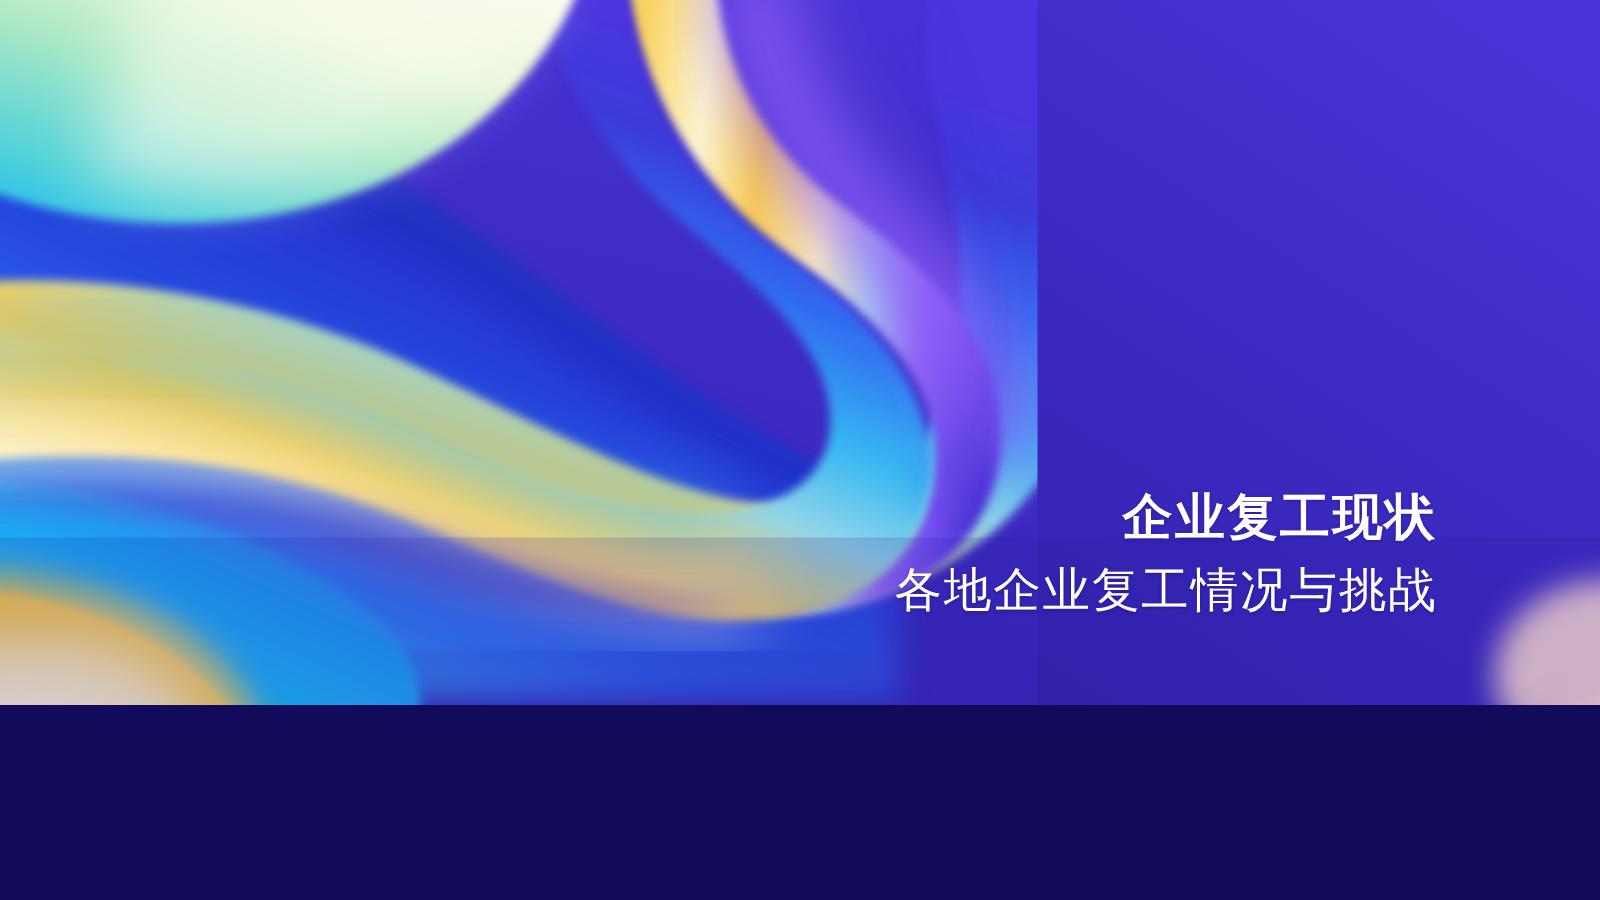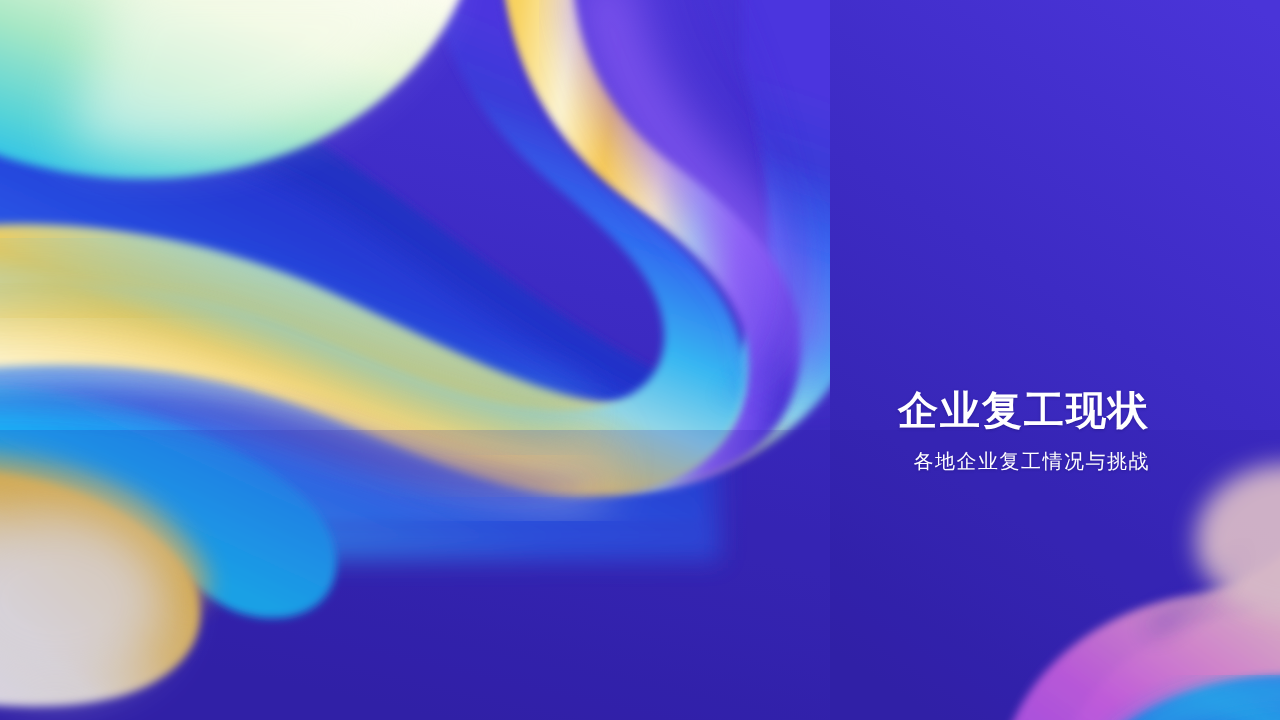--- a/index.html
+++ b/index.html
@@ -3,23 +3,23 @@
 <meta charset="utf-8">
 <style>
   html, body {
     margin: 0;
     padding: 0;
     background: #120a5a;
   }
   #slide {
     position: relative;
     width: 1280px;
-    height: 720px;
+    height: 564px;
     overflow: hidden;
-    font-family: Liberation Mono, monospace;
+    font-family: Liberation Serif, serif;
     background: #3b82f6;
   }
   #bg-art {
     position: absolute;
     inset: 0;
     width: 1280px;
     height: 720px;
     display: block;
   }
   .text-block {
@@ -36,21 +36,21 @@
     font-size: 40px;
     line-height: 1.12;
     font-weight: 700;
     letter-spacing: 2px;
     white-space: nowrap;
     text-shadow: 0 1px 3px rgba(20, 8, 90, 0.35);
   }
   .slide-subtitle {
     margin: 14px 0 0 0;
     color: #ffffff;
-    font-size: 20px;
+    font-size: 38px;
     line-height: 1.2;
     font-weight: 400;
     letter-spacing: 1.5px;
     white-space: nowrap;
     text-shadow: 0 1px 3px rgba(20, 8, 90, 0.3);
   }
 </style>
 </head>
 <body>
 

